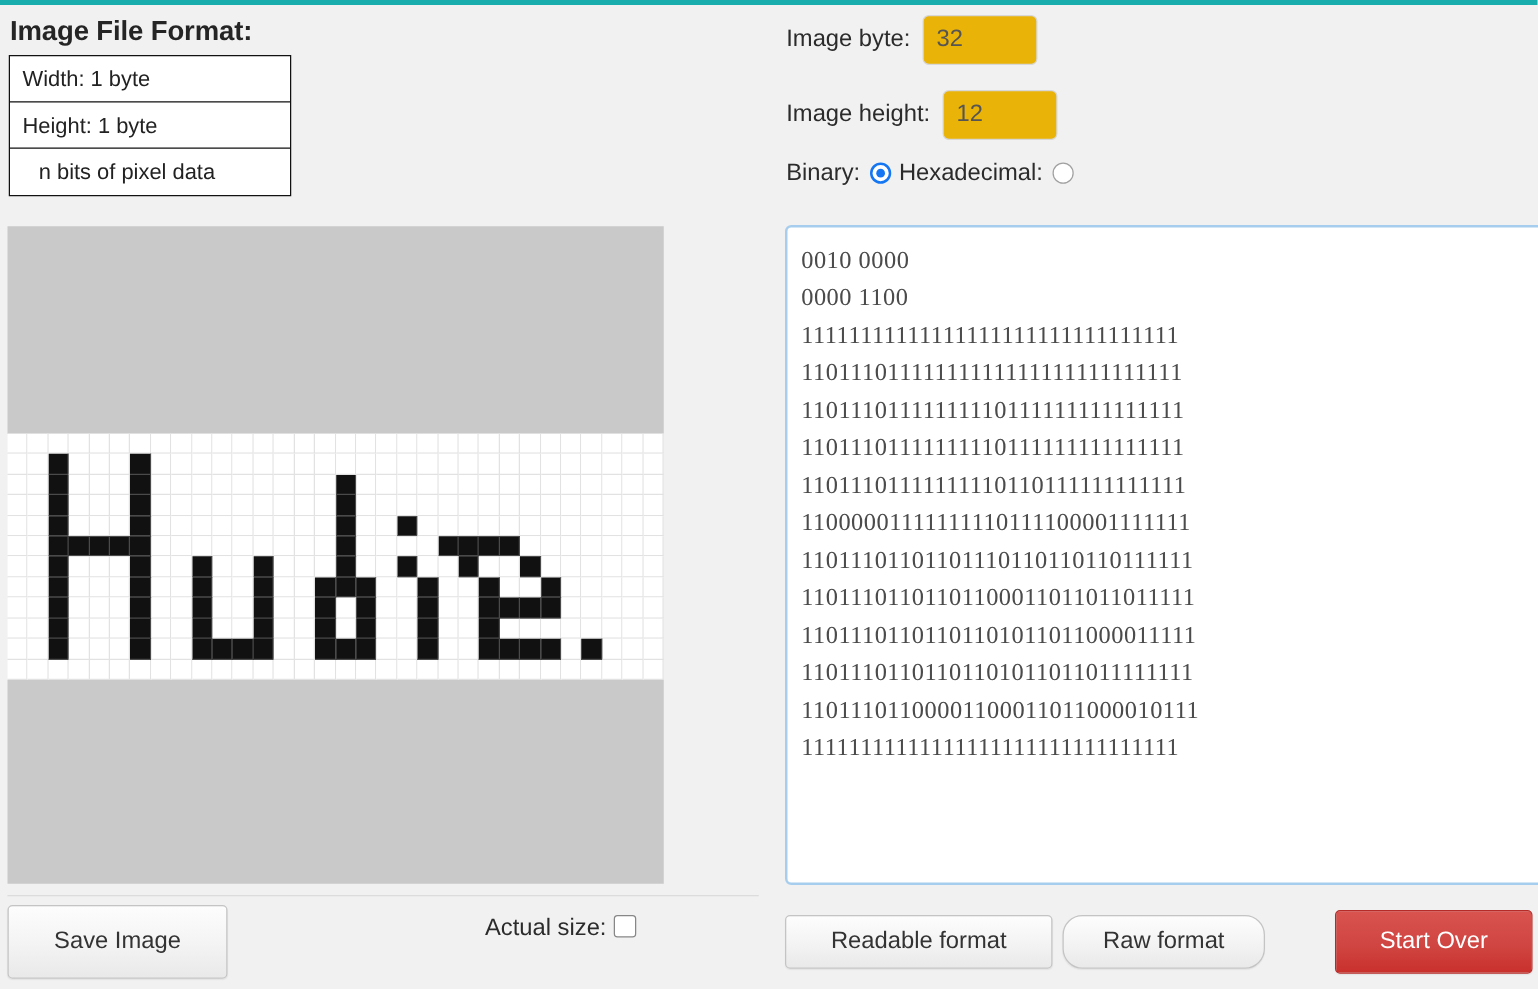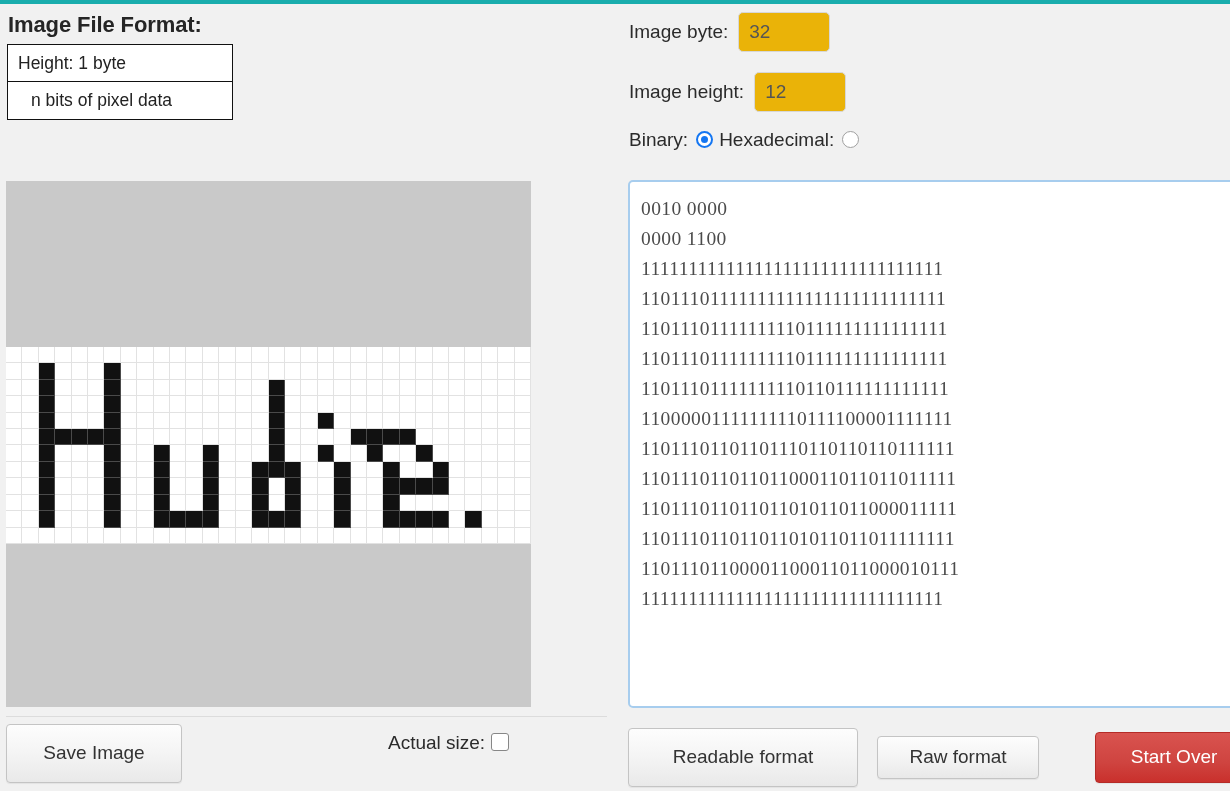--- a/index.html
+++ b/index.html
@@ -223,22 +223,22 @@
     letter-spacing: 0.4px;
     white-space: pre;
     outline: none;
   }
 
   #bottom-buttons {
     position: absolute;
     left: 16px; top: 724px;
     white-space: nowrap;
   }
-  #readable-format-btn { width: 212px; padding: 8px; text-align: center; }
-  #raw-format-btn { width: 160px; padding: 0; margin-left: 19px; }
+  #readable-format-btn { width: 212px; padding: 0; text-align: center; }
+  #raw-format-btn { width: 160px; padding: 0; margin-left: 8px; border-radius: 16px; }
   #start-over-btn {
     width: 148px;
     padding: 4px;
     margin-left: 56px;
     color: #fff;
     background: linear-gradient(to bottom, #d9534f 0%, #cf4440 60%, #c9302c 100%);
     border: 1px solid #b52b27;
   }
 </style>
 </head>
@@ -246,20 +246,21 @@
 
 <div id="page">
 
   <div id="top-accent"></div>
 
   <div id="left-col">
 
     <div id="format-heading">Image File Format:</div>
 
     <div id="format-table">
+      <div class="format-row">Width: 1 byte</div>
       <div class="format-row">Height: 1 byte</div>
       <div class="format-row">n bits of pixel data</div>
     </div>
 
     <div id="canvas-panel">
       <div id="pixel-grid" style="grid-template-columns: repeat(32, 1fr); grid-template-rows: repeat(12, 1fr);">
           <div class="px off"></div>
           <div class="px off"></div>
           <div class="px off"></div>
           <div class="px off"></div>

